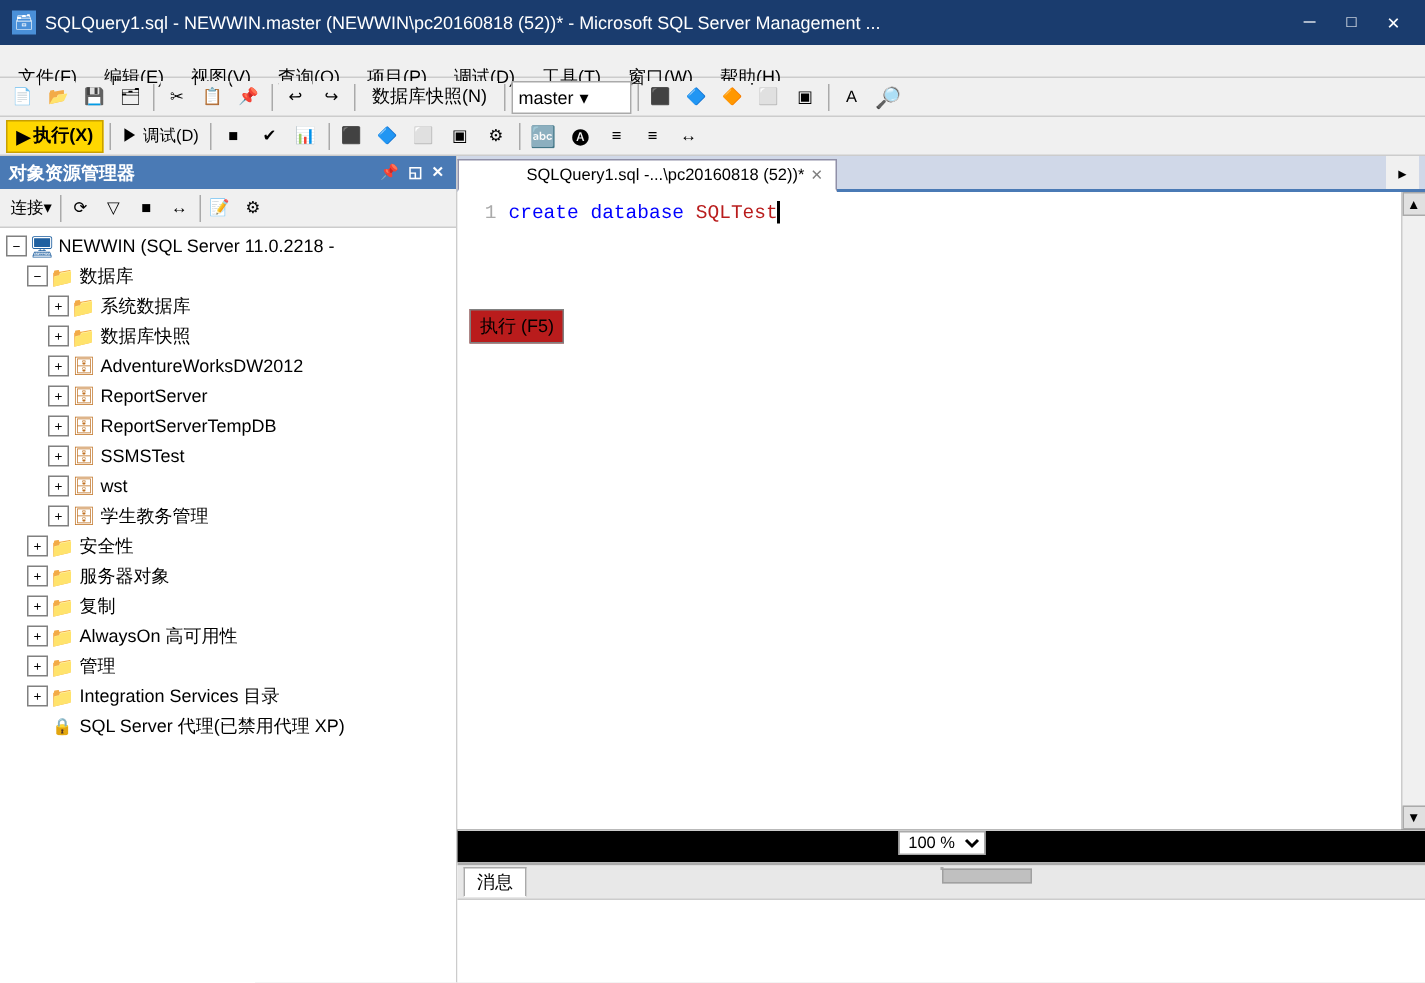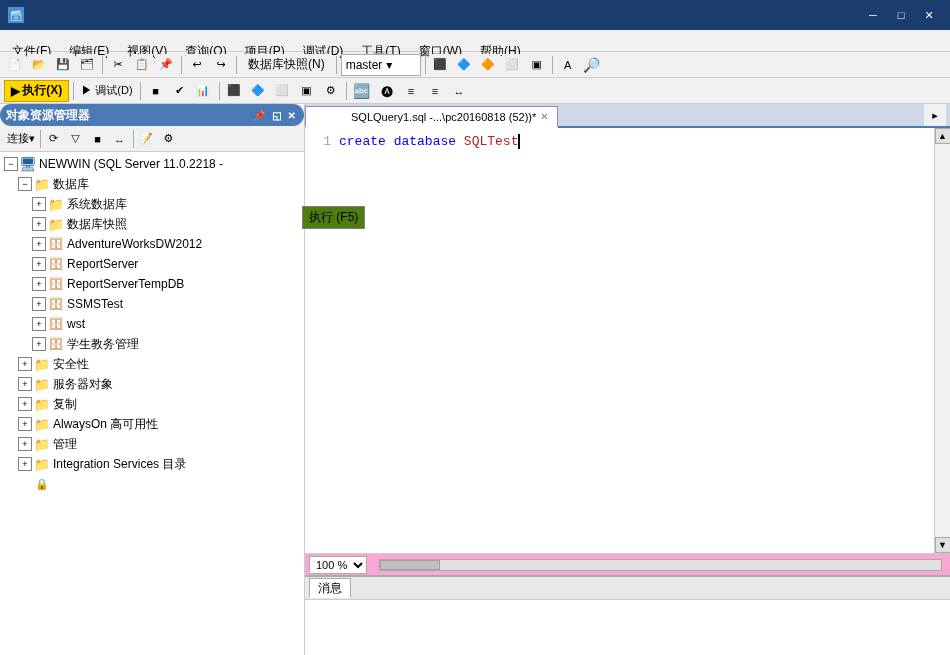--- a/index.html
+++ b/index.html
@@ -140,28 +140,28 @@
       font-weight: bold;
       cursor: pointer;
       display: flex;
       align-items: center;
       gap: 2px;
     }
 
     
     .tooltip {
       position: absolute;
-      background: #4d7c0f;
+      background: #b91c1c;
       border: 1px solid #808080;
       padding: 2px 6px;
       font-size: 12px;
       z-index: 100;
       pointer-events: none;
       top: 128px;
-      left: 302px;
+      left: 313px;
     }
 
     
     .main-area {
       display: flex;
       height: calc(655px - 30px - 22px - 26px - 26px);
     }
 
     
     .object-explorer {
@@ -176,21 +176,20 @@
     .oe-header {
       background: #4a7ab5;
       color: white;
       height: 22px;
       display: flex;
       align-items: center;
       padding: 0 6px;
       font-size: 12px;
       font-weight: bold;
       justify-content: space-between;
-      border-radius: 11px;
     }
     .oe-header-controls {
       display: flex;
       gap: 2px;
     }
     .oe-header-btn {
       color: white;
       font-size: 10px;
       cursor: pointer;
       padding: 0 2px;
@@ -369,26 +368,27 @@
     }
 
     
     ::-webkit-scrollbar { width: 12px; height: 12px; }
     ::-webkit-scrollbar-track { background: #f0f0f0; }
     ::-webkit-scrollbar-thumb { background: #c0c0c0; border: 1px solid #a0a0a0; }
 
     
     .zoom-bar {
       height: 22px;
-      background: #f9a8d4;
+      background: #000000;
       border-top: 1px solid #ccc;
       display: flex;
       align-items: center;
       padding: 0 4px;
       gap: 4px;
+      flex-direction: column;
     }
     .zoom-select {
       height: 18px;
       border: 1px solid #aaa;
       background: white;
       font-size: 11px;
       padding: 0 2px;
     }
     .zoom-scroll {
       flex: 1;
@@ -430,20 +430,21 @@
       background: #f0f0f0;
       width: 14px;
     }
   </style>
 </head>
 <body>
 
 <div class="title-bar">
   <div class="title-bar-left">
     <span class="title-bar-icon">🗃</span>
+    <span>SQLQuery1.sql - NEWWIN.master (NEWWIN\pc20160818 (52))* - Microsoft SQL Server Management ...</span>
   </div>
   <div class="title-bar-controls">
     <button class="title-btn">─</button>
     <button class="title-btn">□</button>
     <button class="title-btn close">✕</button>
   </div>
 </div>
 
 <div class="menu-bar">
   <span class="menu-item">文件(F)</span>
@@ -638,20 +639,21 @@
 
       <div class="tree-item indent1">
         <div class="expand-btn">+</div>
         <div class="tree-icon icon-folder">📁</div>
         <span>Integration Services 目录</span>
       </div>
 
       <div class="tree-item indent1">
         <div class="expand-placeholder"></div>
         <div class="tree-icon icon-agent" style="font-size:11px;">🔒</div>
+        <span>SQL Server 代理(已禁用代理 XP)</span>
       </div>
     </div>
   </div>
 
   <div class="right-panel">
 
     <div class="tab-bar">
       <div class="tab active">
         <span>SQLQuery1.sql -...\pc20160818 (52))*</span>
         <span class="tab-close">✕</span>

